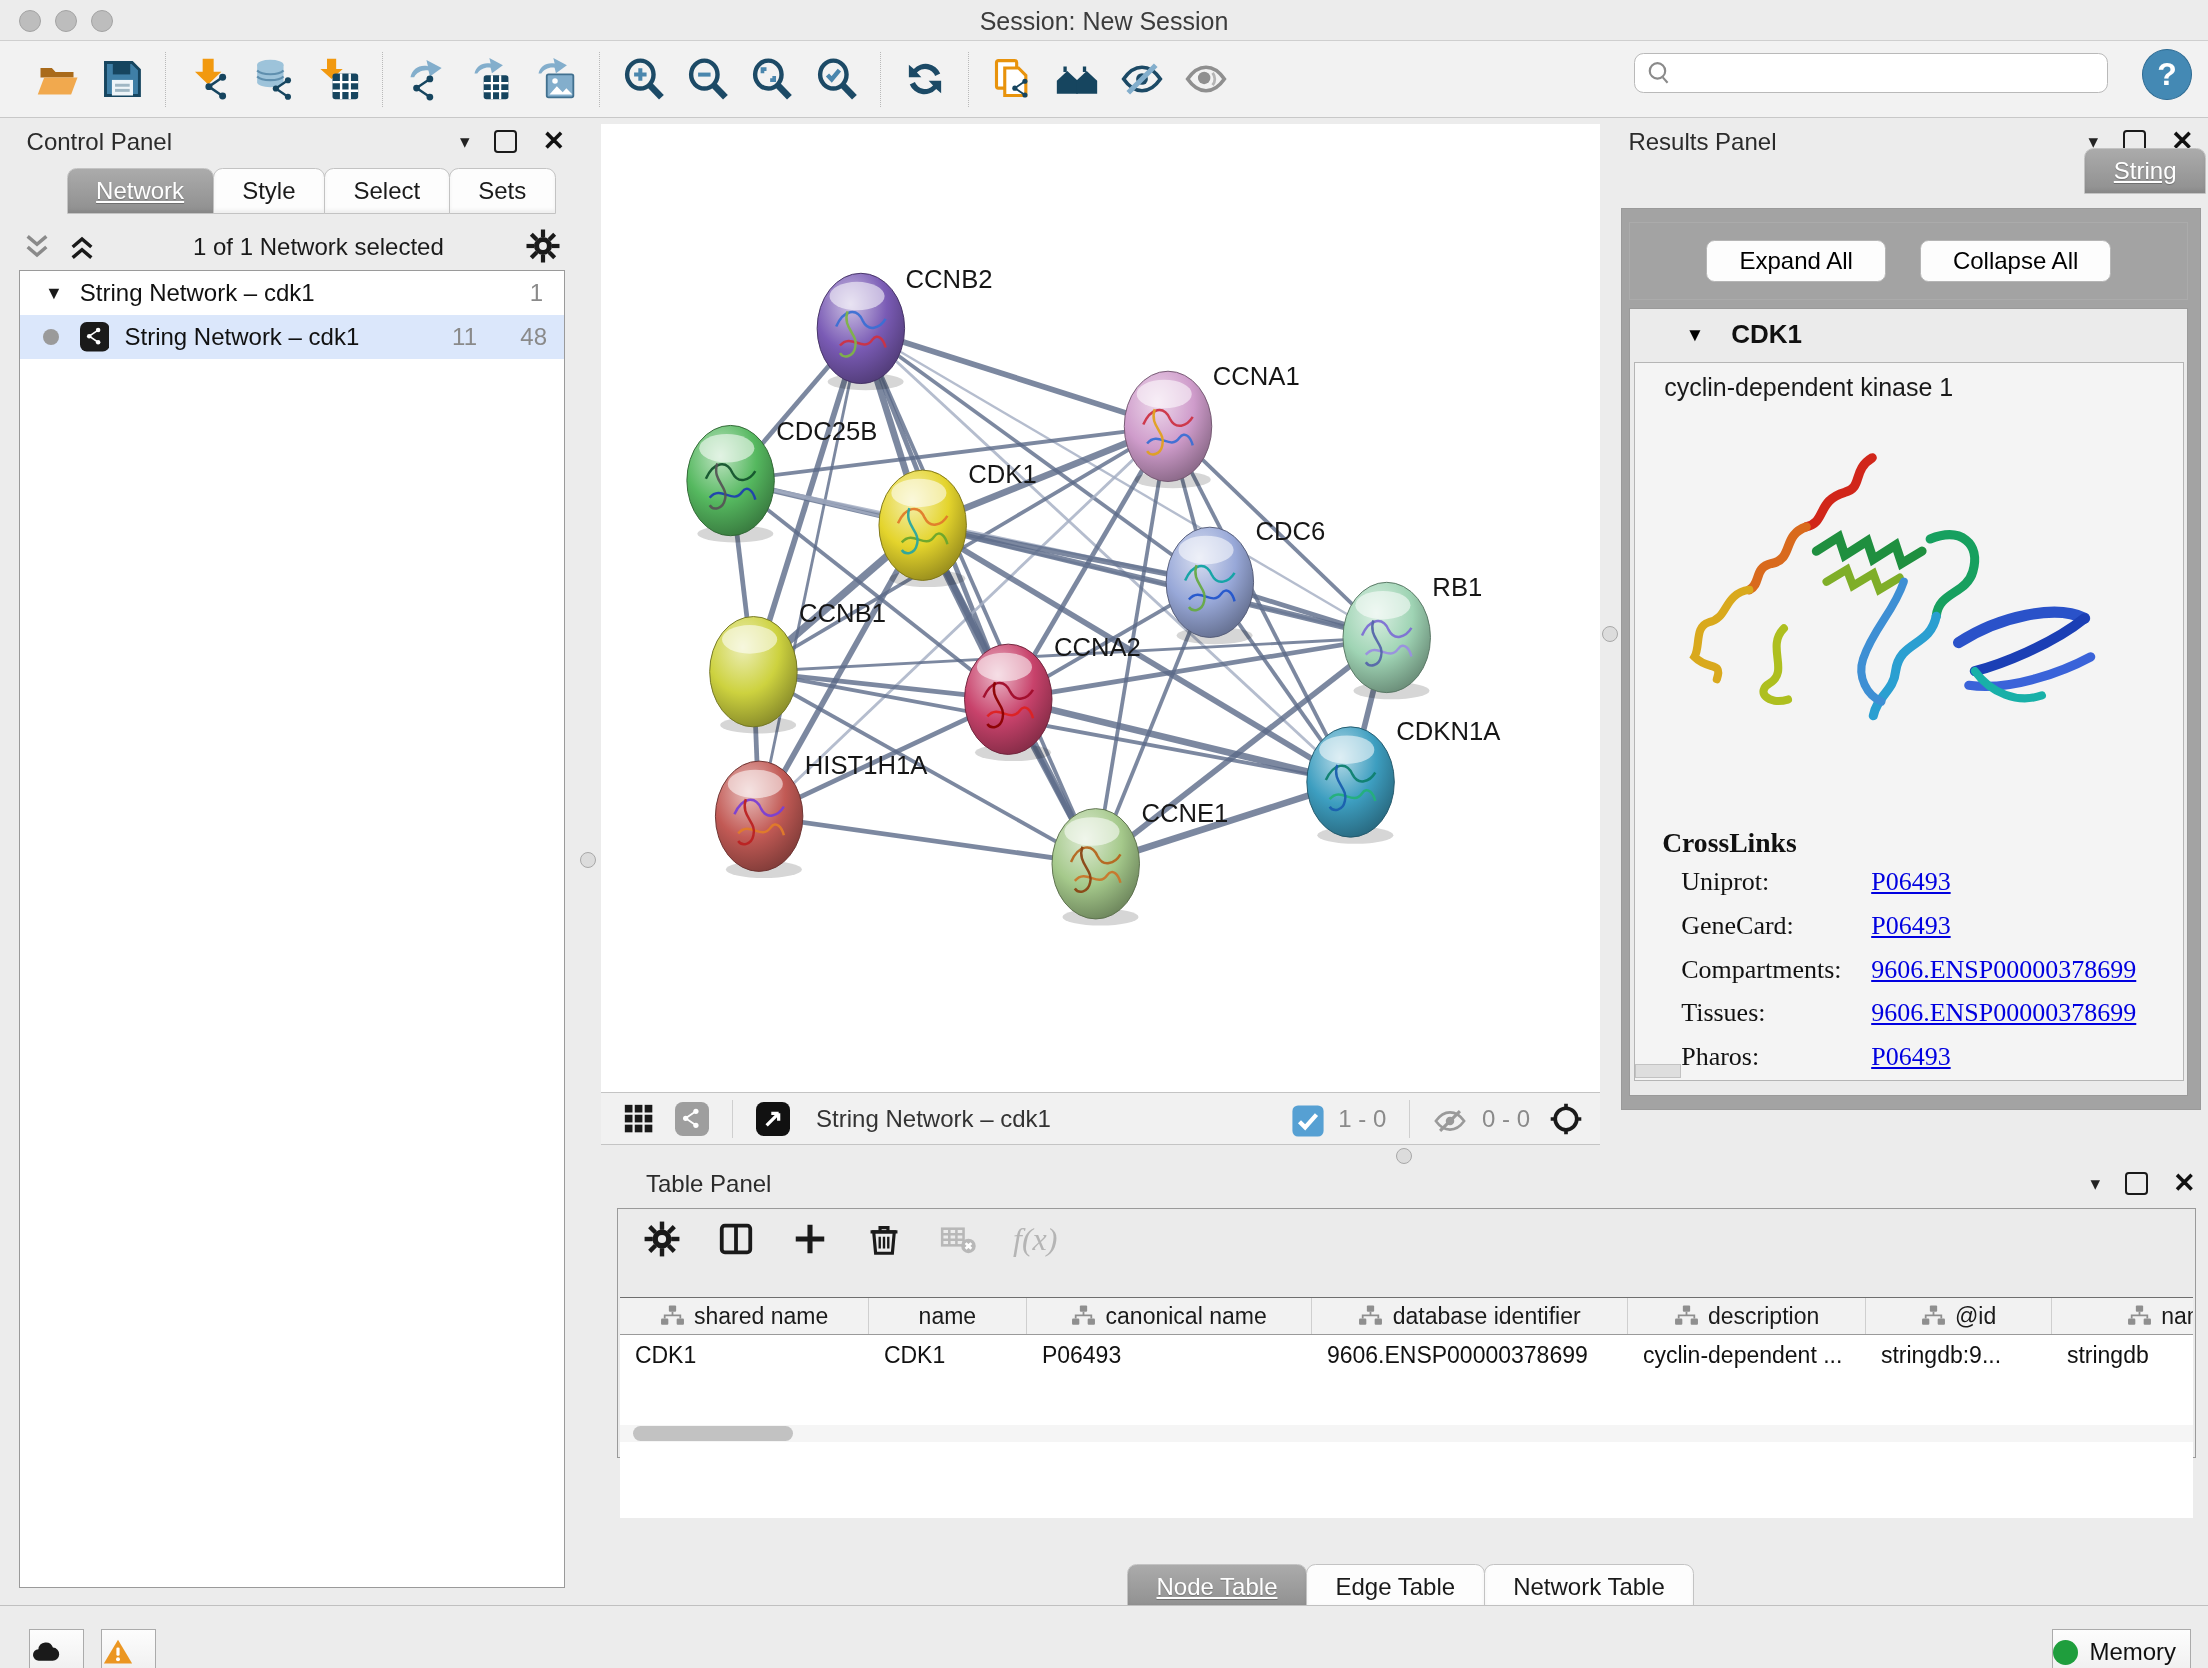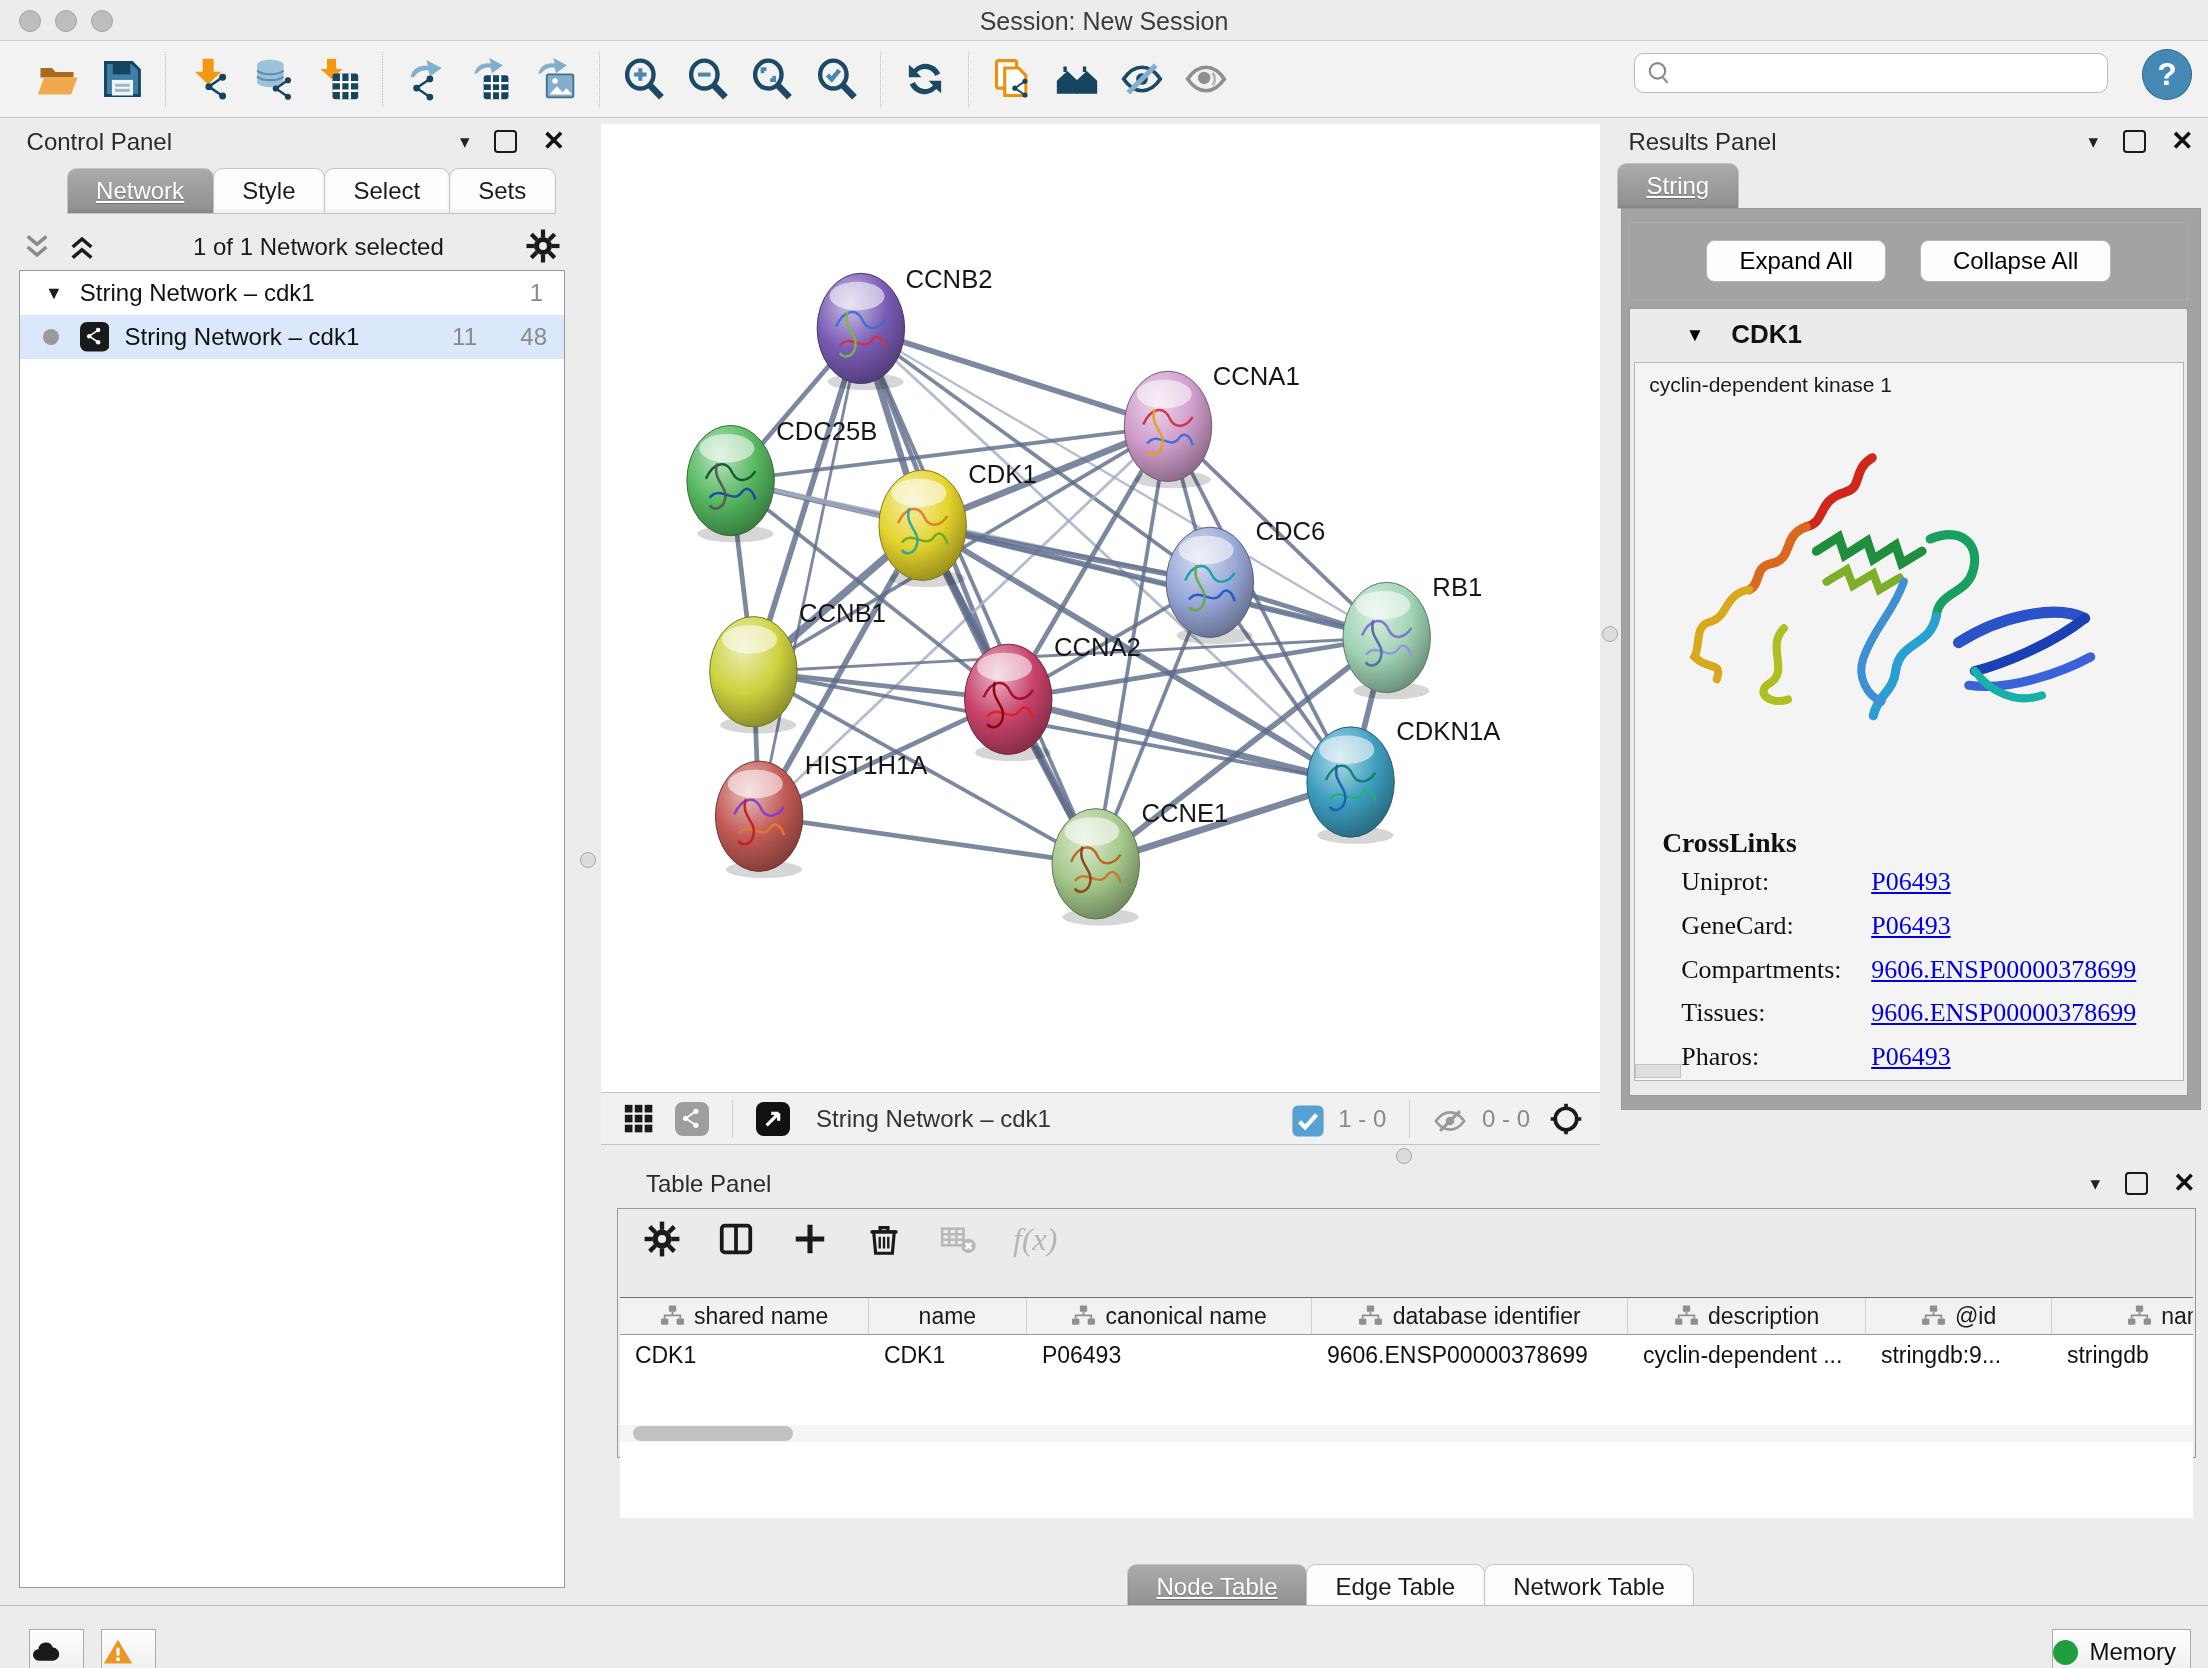--- a/index.html
+++ b/index.html
@@ -46,30 +46,30 @@
   #view-toolbar{position:absolute;left:601px;top:1092px;width:999px;height:51px;background:#f1f1f1;border-top:1px solid #c4c4c4;border-bottom:1px solid #c4c4c4;display:flex;align-items:center;}
   #view-toolbar .vico{width:34px;height:34px;margin:0 9.5px;}
   #view-toolbar .vico svg{width:34px;height:34px;}
   .vsep{width:0;height:38px;border-left:1px solid #cfcfcf;margin:0 13.3px;}
   #vt-title{font-size:24px;color:#333;margin-left:17px;flex:1;}
   .vt-count{font-size:24px;color:#8a8a8a;margin:0 9.5px;}
   .knob{position:absolute;width:14.3px;height:14.3px;border-radius:50%;background:#dcdcdc;border:1px solid #a8a8a8;}
   
   #results-panel{position:absolute;left:1617px;top:122px;width:588px;height:1044px;}
   #rp-head{position:absolute;left:11.4px;right:11.4px;top:5.7px;display:flex;justify-content:space-between;align-items:center;}
-  #rp-tab{position:absolute;left:0;right:0;top:41px;text-align:left;}
+  #rp-tab{position:absolute;left:0;right:0;top:26px;text-align:right;}
   #rp-box{position:absolute;left:3.8px;top:86px;width:578px;height:900px;background:#a3a3a3;border:1px solid #9a9a9a;}
   #rp-expandbar{position:absolute;left:7.6px;top:13.3px;width:559px;height:78px;border:1px solid #ababab;display:flex;align-items:center;justify-content:center;gap:34px;box-sizing:border-box;}
   .rp-btn{height:40px;padding:0 32px;background:#fdfdfd;border:1px solid #b5b5b5;border-radius:8.6px;font-size:24px;display:flex;align-items:center;}
   #cdk1-box{position:absolute;left:7.6px;top:99px;width:559px;height:788px;border:1px solid #9a9a9a;box-sizing:border-box;background:#ebebeb;}
   #cdk1-title-row{height:51px;display:flex;align-items:center;}
   #cdk1-title-row .caret{margin:0 27px 0 55px;font-size:19px;}
   #cdk1-title{font-size:26px;font-weight:bold;color:#111;}
   #cdk1-inner{position:absolute;left:3.8px;top:53px;width:550px;height:719px;background:#f4f4f4;border:1px solid #b5b5b5;box-sizing:border-box;}
-  #protein-desc{position:absolute;left:14px;top:9.5px;font-size:21px;color:#1a1a1a;}
+  #protein-desc{position:absolute;left:29px;top:9.5px;font-size:25px;color:#1a1a1a;}
   #protein-img{position:absolute;left:28.5px;top:49px;}
   #crosslinks-title{position:absolute;left:27px;top:464px;font-family:"Liberation Serif",serif;font-weight:bold;font-size:27.6px;color:#111;}
   .clrow{position:absolute;left:46px;width:485px;display:flex;font-family:"Liberation Serif",serif;font-size:26px;}
   .cllabel{width:190px;color:#111;}
   .cllink{color:#0000e0;text-decoration:underline;}
   #rp-scrollstub{position:absolute;left:0px;bottom:1.9px;width:44px;height:12.4px;background:#dedede;border:1px solid #c2c2c2;}
   
   #table-panel{position:absolute;left:590px;top:1166px;width:1619px;height:439px;}
   #tp-head{position:absolute;left:56px;right:13.3px;top:3.8px;display:flex;justify-content:space-between;align-items:center;}
   #tp-box{position:absolute;left:27px;top:42px;width:1579px;height:250px;background:#ebebeb;border:1px solid #9a9a9a;box-sizing:border-box;}

